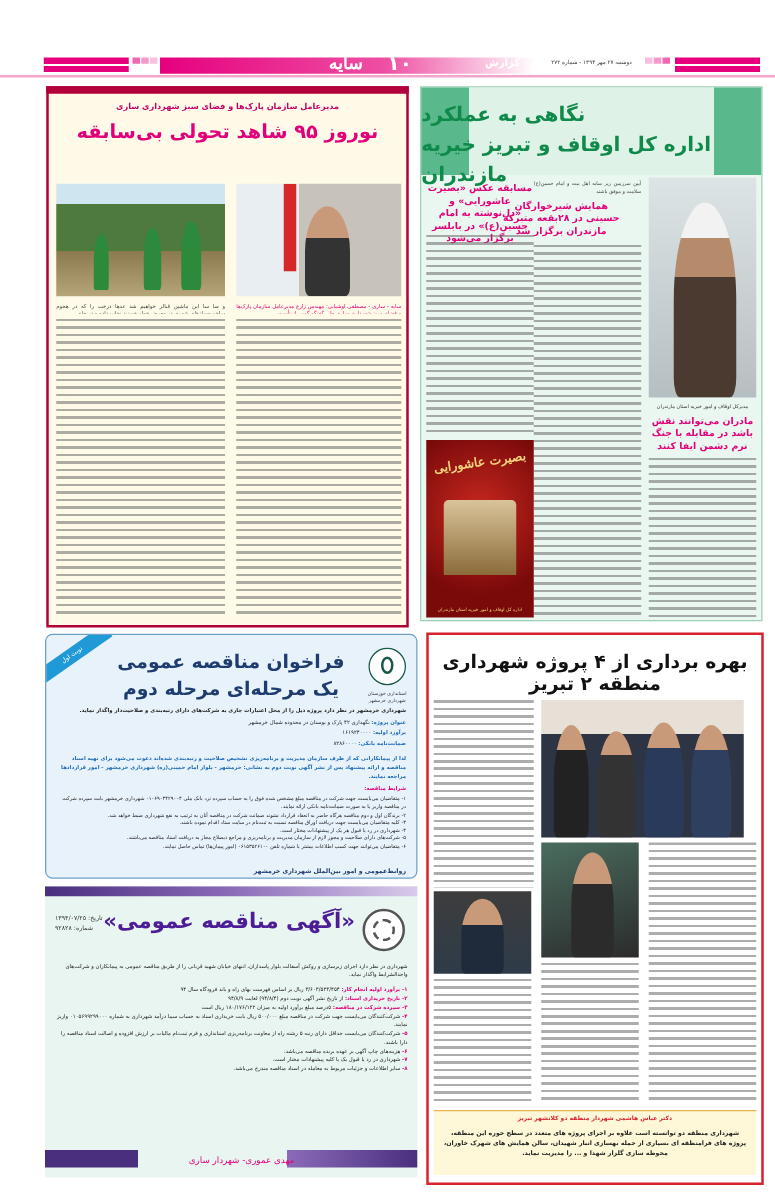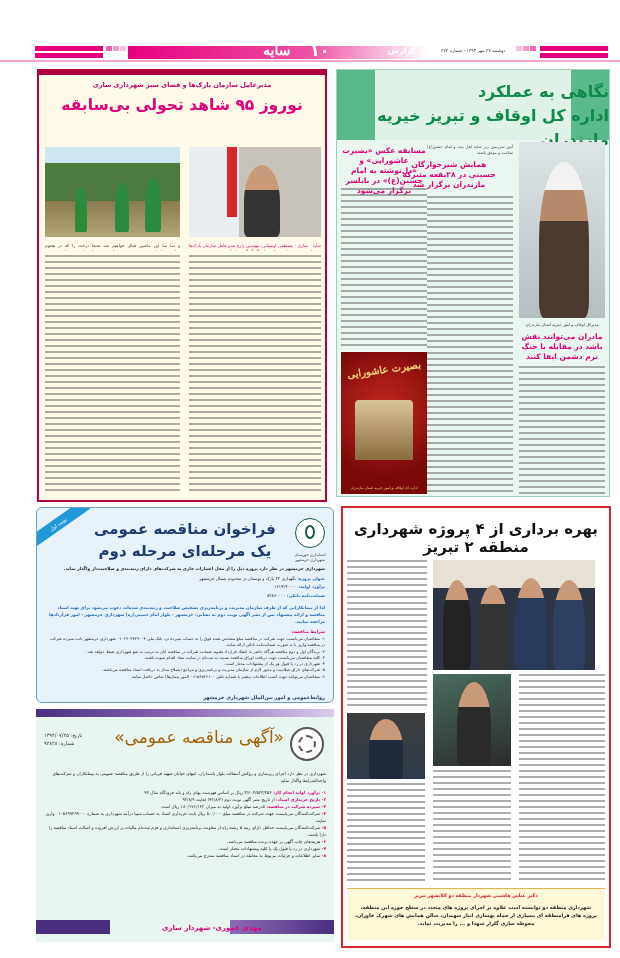--- a/index.html
+++ b/index.html
@@ -23,21 +23,21 @@
 .photo{position:absolute;overflow:hidden}
 .a1 .p1{left:6px;top:76px;width:135px;height:90px;background:linear-gradient(180deg,#cfe6f0 0 18%,#4f7a3d 18% 60%,#8b7a4f 60%,#b6a579)}
 .a1 .p2{left:150px;top:76px;width:132px;height:90px;background:linear-gradient(90deg,#e8eef2 0 38%,#c7c2ba 38%)}
 .person{position:absolute;border-radius:50% 50% 10% 10%}
 .textcol{position:absolute;font-size:4.3px;line-height:6.2px;color:#444;text-align:justify;overflow:hidden}
 .lines{background:repeating-linear-gradient(180deg,#6a6a6a 0 2px,transparent 2px 6px);opacity:.55}
 
 
 .a2{position:absolute;left:336px;top:69px;width:274px;height:428px;border:1px solid #9fd1b8;background:#eaf6f0}
 .a2 .head{position:absolute;top:0;left:0;width:100%;height:70px;background:linear-gradient(90deg,#5ab98c 0 14%,#dff2e8 14% 86%,#5ab98c 86%)}
-.a2 .title{position:absolute;top:10px;width:100%;text-align:right;color:#0f8a4a;font-size:16px;font-weight:bold;line-height:24px}
+.a2 .title{position:absolute;top:10px;width:100%;text-align:left;color:#0f8a4a;font-size:16px;font-weight:bold;line-height:24px}
 .a2 .sub1{position:absolute;right:110px;top:90px;width:100px;text-align:center;color:#e2007a;font-size:7.5px;font-weight:bold;line-height:10px}
 .a2 .sub2{position:absolute;left:4px;top:76px;width:86px;text-align:center;color:#e2007a;font-size:7.5px;font-weight:bold;line-height:10px}
 .a2 .sub3{position:absolute;right:4px;top:262px;width:86px;text-align:center;color:#e2007a;font-size:7.5px;font-weight:bold;line-height:10px}
 .a2 .cap{position:absolute;right:4px;top:252px;width:86px;text-align:center;color:#333;font-size:4px}
 .a2 .p3{right:4px;top:72px;width:86px;height:176px;background:linear-gradient(180deg,#dde4e6,#b5bfc2)}
 .a2 .poster{left:4px;top:282px;width:86px;height:142px;background:radial-gradient(circle at 50% 40%,#c8281e,#7a0a0a 70%)}
 .poster-title{position:absolute;top:12px;width:100%;text-align:center;color:#f3d27a;font-size:10px;font-weight:bold;font-family:"DejaVu Serif",serif;transform:rotate(-8deg)}
 .poster-cap{position:absolute;bottom:4px;width:100%;text-align:center;color:#f3d27a;font-size:3.6px}
 
 
@@ -61,27 +61,27 @@
 .ad1 .field b{color:#1f6bb8}
 .ad1 .blue{position:absolute;right:8px;left:8px;font-size:4.3px;color:#1f6bb8;font-weight:bold;line-height:7px}
 .ad1 .cond-h{position:absolute;right:8px;top:121px;font-size:4.3px;color:#e0007a;font-weight:bold}
 .ad1 .conds{position:absolute;right:8px;left:8px;top:128px;font-size:4.1px;color:#222;line-height:6.3px}
 .ad1 .sig{position:absolute;right:8px;top:186px;font-size:5px;color:#1e3c6f;font-weight:bold}
 
 
 .ad2{position:absolute;left:36px;top:709px;width:298px;height:233px;background:#e9f5f1;overflow:hidden}
 .ad2 .topband{position:absolute;top:0;left:0;width:100%;height:8px;background:linear-gradient(90deg,#4a2f7f,#8b6bb8,#d9cbea)}
 .ad2 .logo{position:absolute;right:10px;top:18px;width:34px;height:34px;border:2px solid #555;border-radius:50%;background:#fff}
-.ad2 .title{position:absolute;right:50px;top:18px;color:#a16207;font-size:17px;font-weight:normal}
+.ad2 .title{position:absolute;right:50px;top:18px;color:#4c1d95;font-size:17px;font-weight:bold}
 .ad2 .meta{position:absolute;left:8px;top:22px;font-size:5px;color:#333;line-height:8px;text-align:left;direction:rtl}
 .ad2 .intro{position:absolute;right:8px;left:8px;top:62px;font-size:4.3px;color:#222;line-height:6.5px}
 .ad2 .items{position:absolute;right:8px;left:8px;top:80px;font-size:4.3px;color:#222;line-height:7px}
 .ad2 .items .red{color:#e0007a;font-weight:bold}
 .ad2 .footband{position:absolute;bottom:8px;left:0;width:100%;height:14px;background:linear-gradient(90deg,#4a2f7f 0 25%,#e9f5f1 25% 65%,#8b6bb8 65%,#4a2f7f)}
-.ad2 .sign{position:absolute;bottom:10px;left:126px;color:#e0007a;font-size:7px;font-weight:bold}
+.ad2 .sign{position:absolute;bottom:10px;left:115px;color:#e0007a;font-size:7px;font-weight:normal}
 </style>
 </head>
 <body>
 
 <div class="header">
   <div class="hbar-l"></div>
   <div class="hsq" style="left:106px"></div>
   <div class="hsq" style="left:113px;opacity:.4"></div>
   <div class="hsq" style="left:120px;opacity:.25"></div>
   <div class="hmain">

